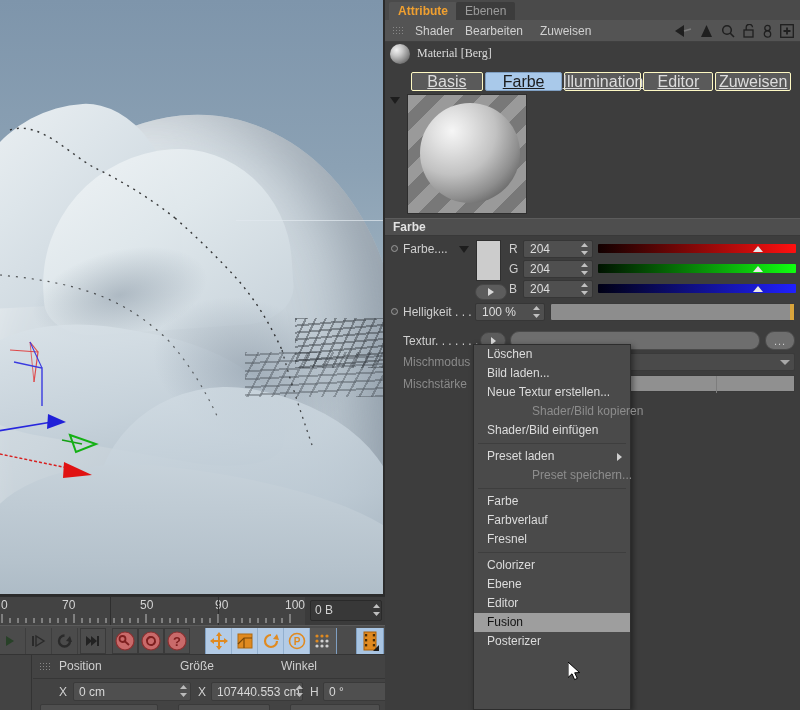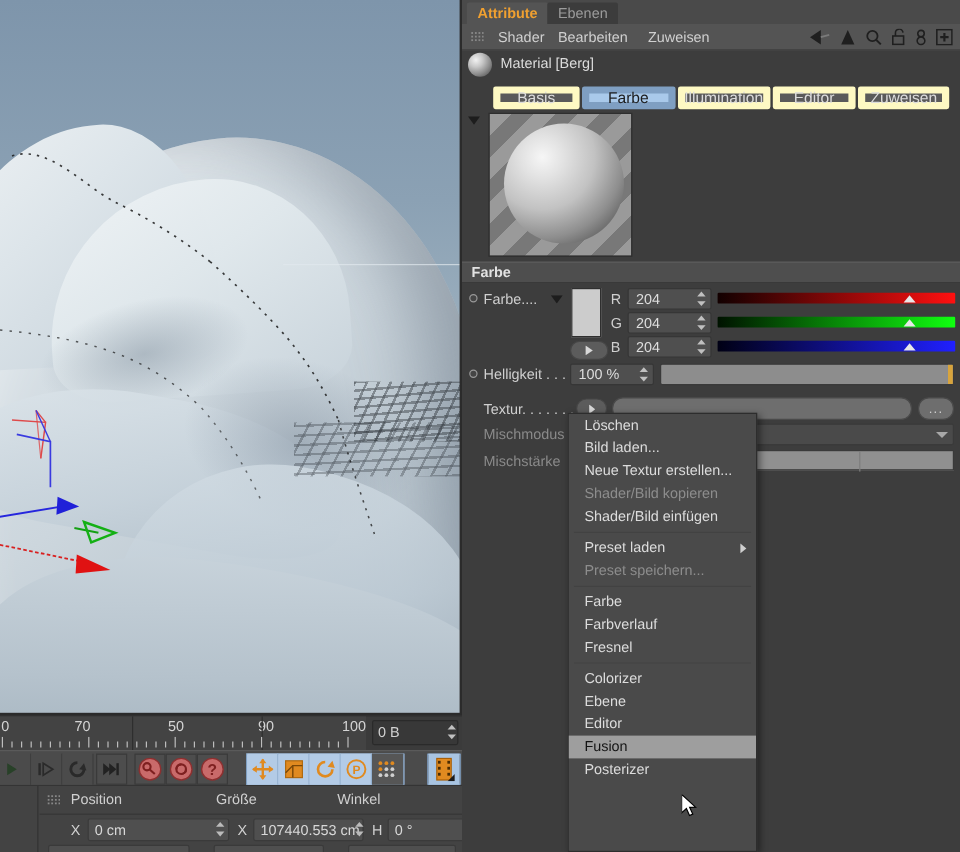--- a/index.html
+++ b/index.html
@@ -170,31 +170,31 @@
     position:absolute; top:2px; height:18px; padding:2px 9px 0 9px; font-size:12px;
     border-radius: 2px 2px 0 0;
   }
   .tab-active { background:#545454; color:#f0a030; font-weight:bold; }
   .tab-inactive { background:#3c3c3c; color:#9c9c9c; }
 
   .menubar { position:absolute; left:0; top:20px; width:415px; height:22px; background:#545454; border-bottom:1px solid #404040;}
   .mb-item { position:absolute; top:4px; font-size:12px; color:#d0d0d0; }
   .mb-icons { position:absolute; right:6px; top:2px; display:flex; align-items:center; gap:8px; height:18px;}
 
-  .matline { position:absolute; left:0; top:43px; width:415px; height:22px; }
+  .matline { position:absolute; left:0; top:43px; width:415px; height:22px;font-family:Liberation Serif, serif; }
   .mat-ball {
     position:absolute; left:5px; top:1px; width:20px; height:20px; border-radius:50%;
     background: radial-gradient(circle at 33% 30%, #f2f2f2 0%, #c8c8c8 30%, #8c8c8c 62%, #3d3d3d 100%);
   }
   .mat-title { position:absolute; left:32px; top:3px; font-size:12px; color:#dcdcdc; }
 
   .subtabs { position:absolute; left:26px; top:72px; width:380px; height:19px; display:flex; gap:2px; }
   .stab {
-    height:19px; display:flex; align-items:center; justify-content:center; font-size:13px;
-    background:#5a5a5a; color:#dcdcdc; border:6px solid #fef9c3; border-radius:2px;
+    height:19px; display:flex; align-items:center; justify-content:center; font-size:16px;
+    background:#5a5a5a; color:#dcdcdc; border:1px solid #fef9c3; border-radius:2px;text-decoration:underline;
   }
   .stab-active { background:#a9c9ea; color:#1c1c1c; border-color:#7f9fc2; }
 
   .preview-wrap { position:absolute; left:0; top:93px; width:415px; height:122px; }
   .prev-tri { position:absolute; left:5px; top:3px; }
   .preview {
     position:absolute; left:22px; top:1px; width:120px; height:120px;
     background-image: repeating-linear-gradient(135deg, #9a9a9a 0 13px, #787878 13px 26px);
     border: 1px solid #2e2e2e;
   }
@@ -257,21 +257,21 @@
   
   #ctxmenu {
     position:absolute; left:473px; top:344px; width:158px; height:366px;
     background:#4a4a4a; border:1px solid #2d2d2d;
     box-shadow: 2px 2px 6px rgba(0,0,0,.45);
   }
   .mi {
     position:relative; height:19px; line-height:19px; padding-left:13px;
     font-size:12px; color:#dcdcdc; white-space:nowrap;
   }
-  .mi-dim { color:#8d8d8d; }
+  .mi-dim { color:#8d8d8d;margin-left:45px; }
   .mi-hl { background:#9e9e9e; color:#141414; }
   .mi-arrow {
     position:absolute; right:8px; top:6px; width:0; height:0;
     border-top:4px solid transparent; border-bottom:4px solid transparent; border-left:5px solid #cfcfcf;
   }
   .mi-sep { height:1px; background:#5d5d5d; margin:3px 4px 3px 4px; border-bottom:1px solid #3e3e3e;}
   #cursor { position:absolute; left:568px; top:662px; }
 </style>
 </head>
 <body>

